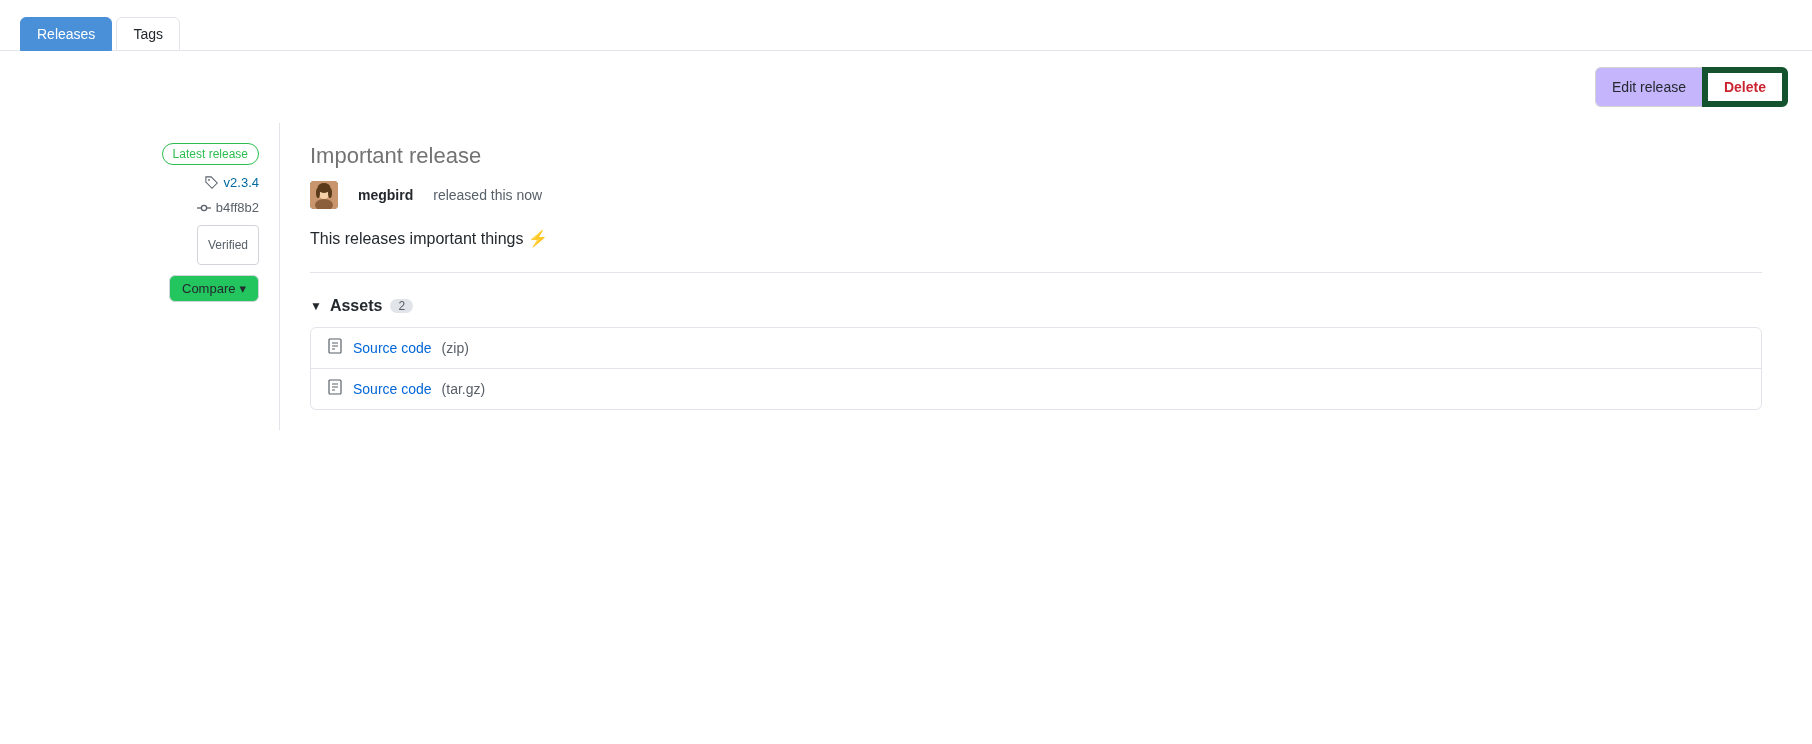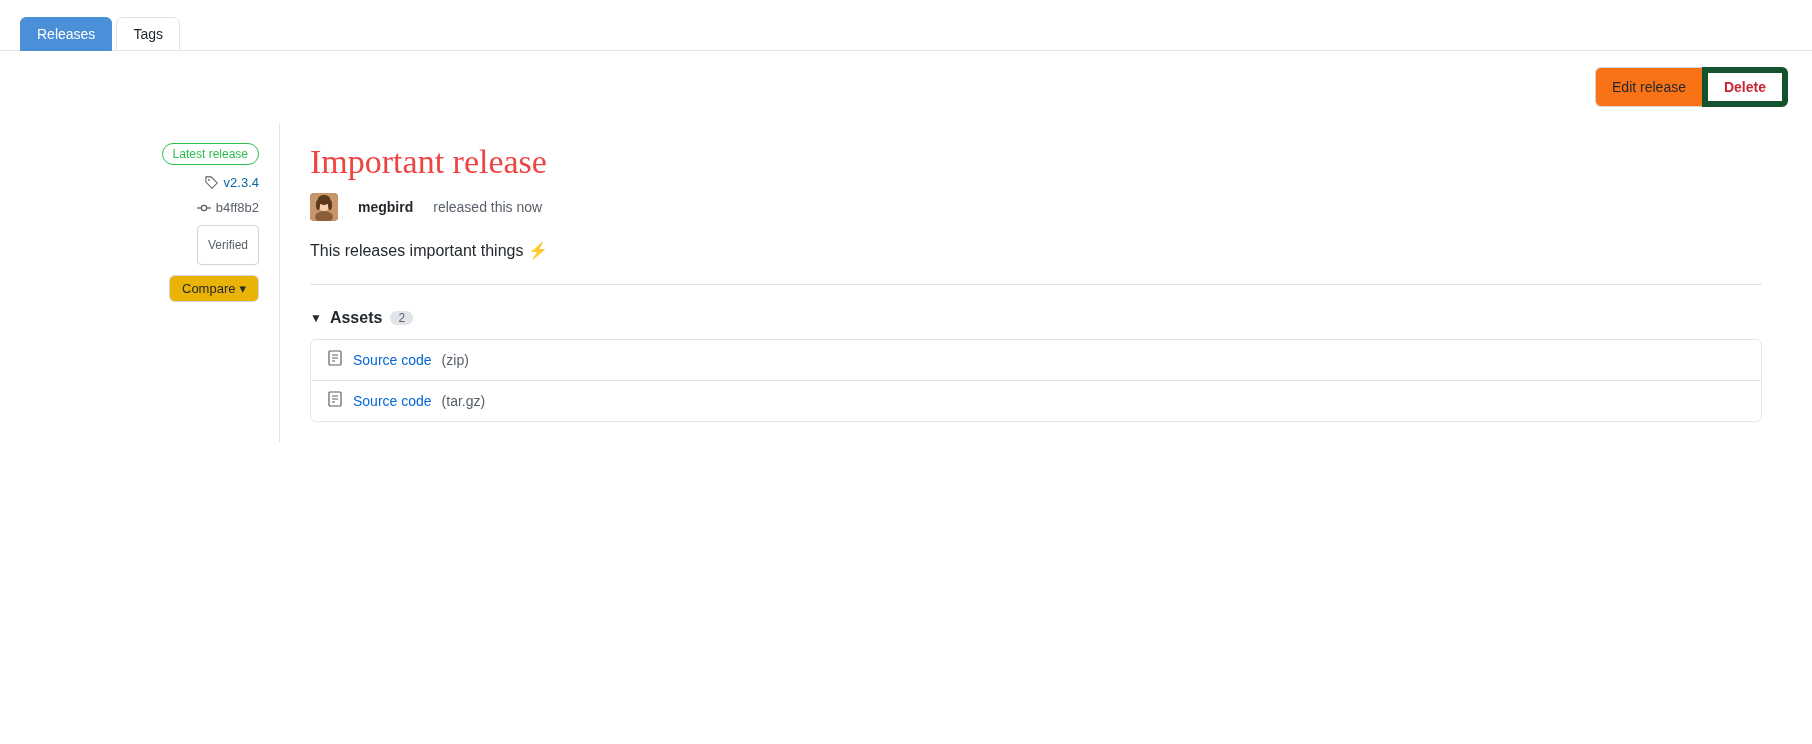--- a/index.html
+++ b/index.html
@@ -43,21 +43,21 @@
     .action-bar {
       display: flex;
       justify-content: flex-end;
       padding: 16px 24px;
       gap: 0;
     }
     .btn-edit-release {
       padding: 6px 16px;
       font-size: 14px;
       color: #24292e;
-      background: #f97316;
+      background: #c4b5fd;
       border: 1px solid #d1d5da;
       border-right: none;
       border-radius: 6px 0 0 6px;
       cursor: pointer;
     }
     .btn-delete {
       padding: 6px 16px;
       font-size: 14px;
       font-weight: 600;
       color: #cb2431;
@@ -114,37 +114,36 @@
       border: 1px solid #d1d5da;
       border-radius: 4px;
     }
     .compare-btn {
       display: flex;
       align-items: center;
       gap: 4px;
       padding: 5px 12px;
       font-size: 13px;
       color: #24292e;
-      background: #eab308;
+      background: #22c55e;
       border: 1px solid #d1d5da;
       border-radius: 6px;
       cursor: pointer;
     }
 
     
     .release-content {
       flex: 1;
       padding: 20px 30px;
     }
     .release-title {
-      font-size: 34px;
+      font-size: 22px;
       font-weight: 300;
-      color: #ef4444;
+      color: #737373;
       margin-bottom: 12px;
-      font-family: Liberation Serif, serif;
     }
     .release-meta {
       display: flex;
       align-items: center;
       gap: 20px;
       font-size: 14px;
       color: #586069;
       margin-bottom: 20px;
     }
     .avatar {

